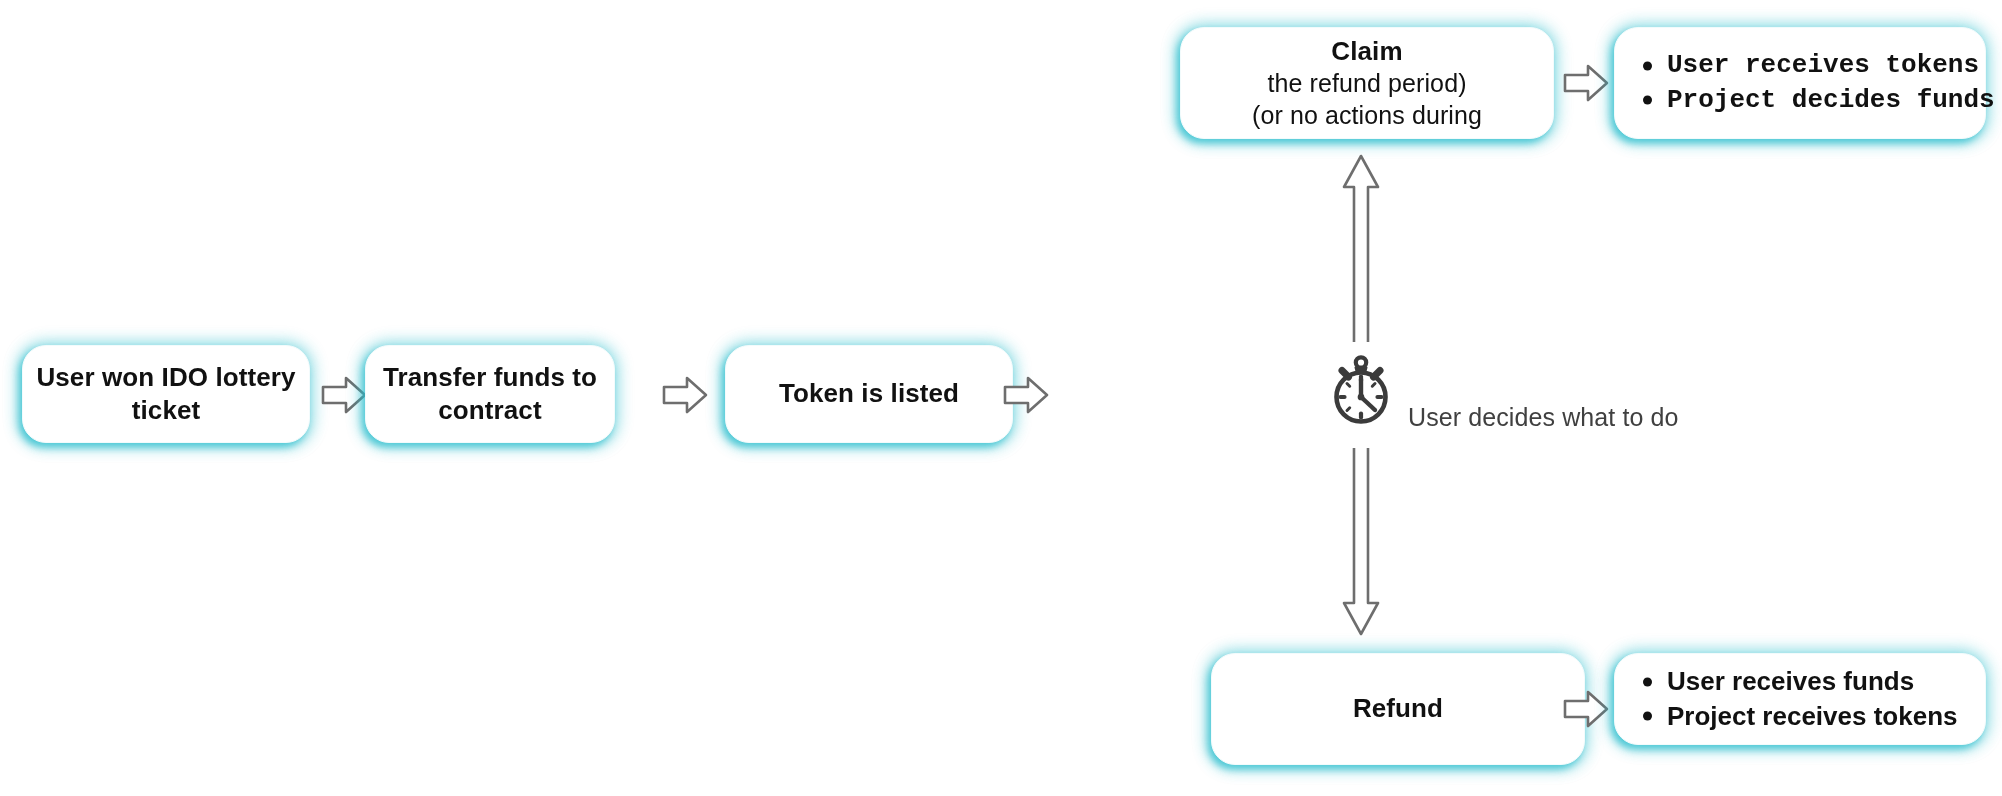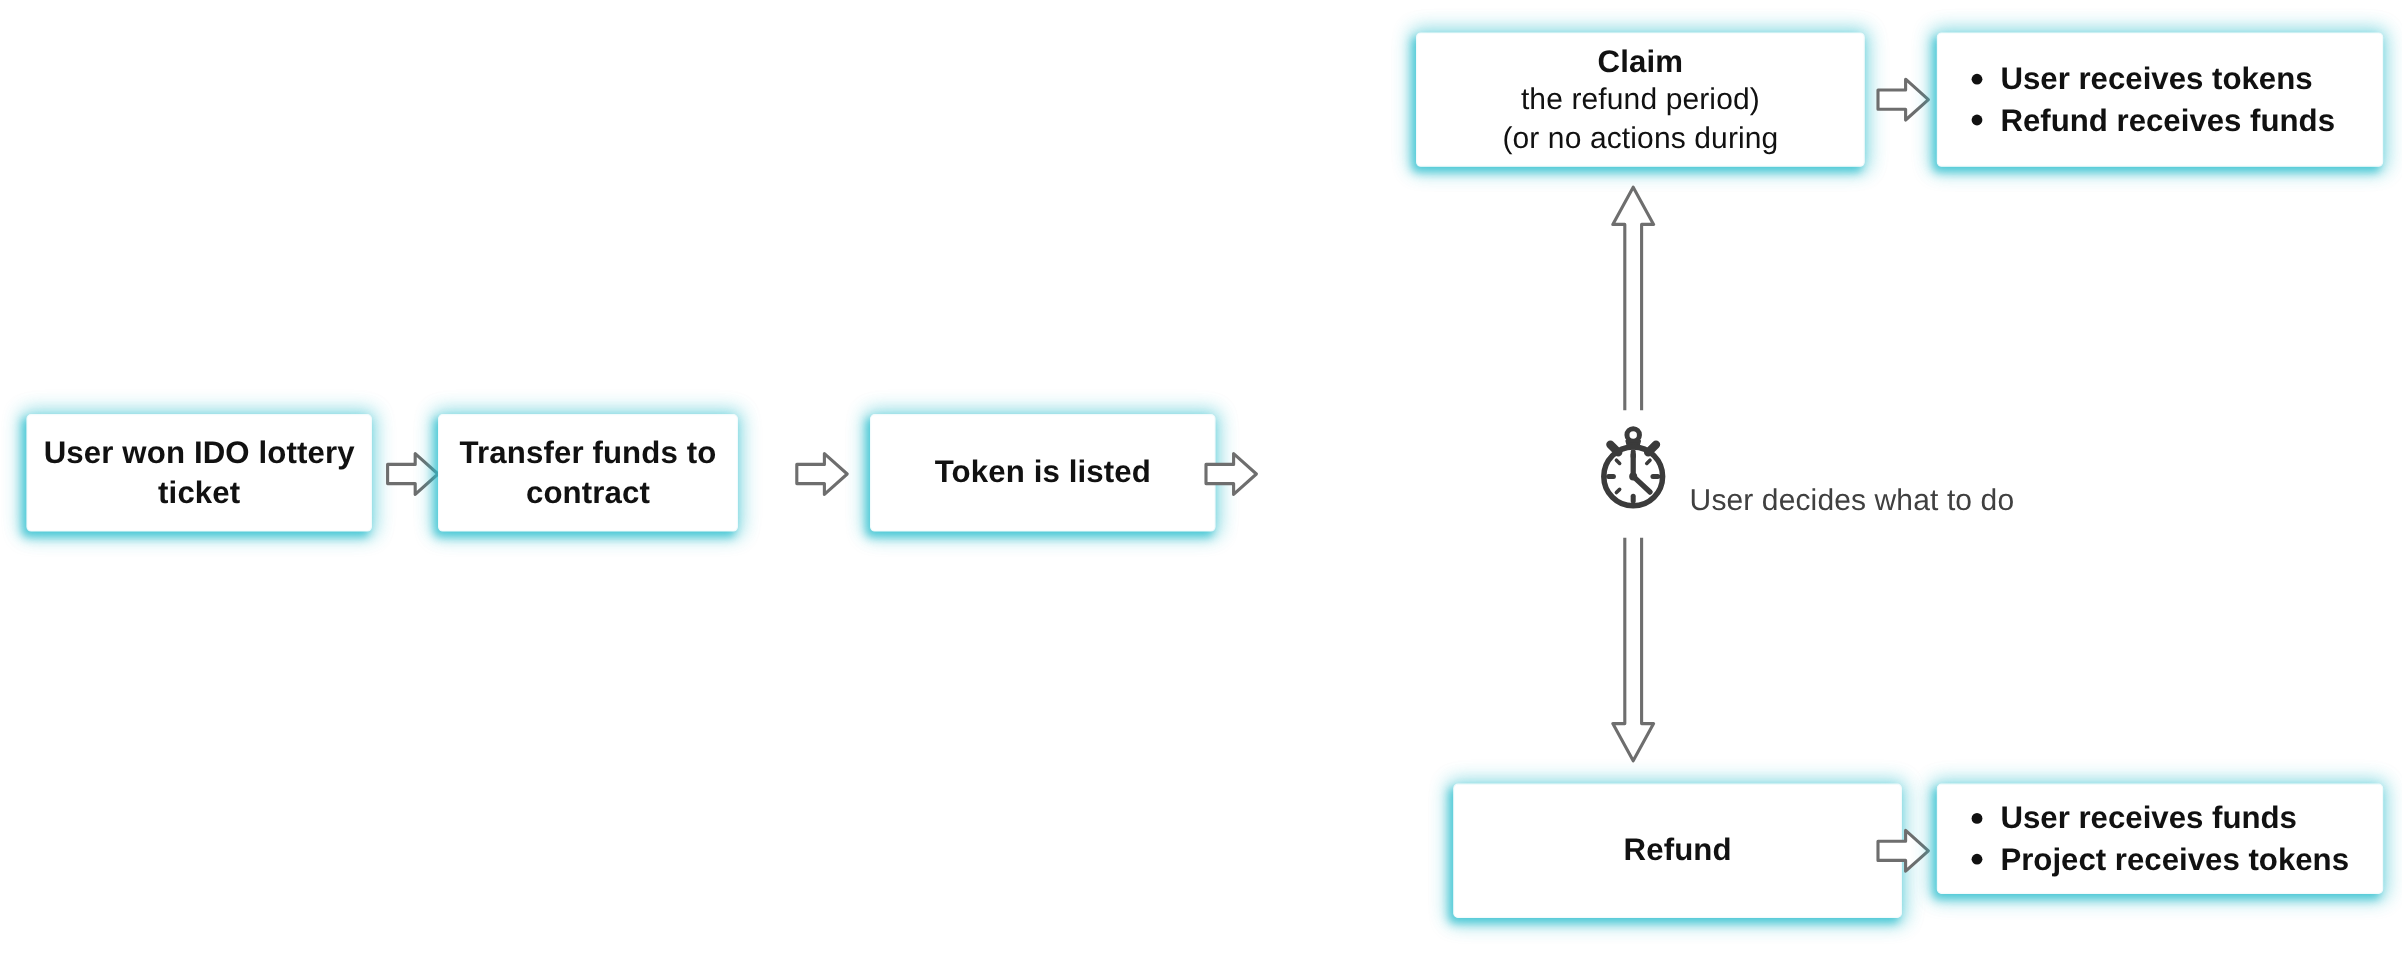--- a/index.html
+++ b/index.html
@@ -19,21 +19,21 @@
     height: 796px;
     background: #ffffff;
     overflow: hidden;
   }
 
   
   .node-box {
     position: absolute;
     box-sizing: border-box;
     background: #ffffff;
-    border-radius: 4px;
+    border-radius: 24px;
     border: 1px solid #f2fbfc;
     box-shadow:
         -3px 4px 7px 0 rgba(41, 190, 205, 0.70),
         -1px 1px 14px 4px rgba(41, 190, 205, 0.38),
          0 0 18px 2px rgba(41, 190, 205, 0.22);
     display: flex;
     align-items: center;
     justify-content: center;
     text-align: center;
     color: #111111;
@@ -128,24 +128,24 @@
       <div class="node-sub">(or no actions during</div>
     </div>
   </div>
 
   <div class="arrow" style="left:1562px; top:62px; width:48px; height:42px;">
     <svg viewBox="0 0 48 42" width="48" height="42" aria-hidden="true">
       <path d="M3 13 H26 V4 L45 21 L26 38 V29 H3 Z" fill="#ffffff" stroke="#6e6e6e" stroke-width="2.6" stroke-linejoin="round"></path>
     </svg>
   </div>
 
-  <div class="node-box bullet-box" style="left:1614px; top:27px; width:372px; height:112px;">
+  <div class="node-box bullet-box" style="left:1614px; top:27px; width:372px; height:112px;font-family:Liberation Mono, monospace;">
     <ul class="bullet-list">
       <li>User receives tokens</li>
-      <li>Refund receives funds</li>
+      <li>Project decides funds</li>
     </ul>
   </div>
 
   <div class="arrow" style="left:1340px; top:152px; width:42px; height:190px;">
     <svg viewBox="0 0 42 190" width="42" height="190" aria-hidden="true">
       <path d="M14 190 V35 H4 L21 4 L38 35 H28 V190" fill="#ffffff" stroke="#6e6e6e" stroke-width="2.6" stroke-linejoin="round"></path>
     </svg>
   </div>
 
   <div class="node-box" style="left:22px; top:345px; width:288px; height:98px;">

